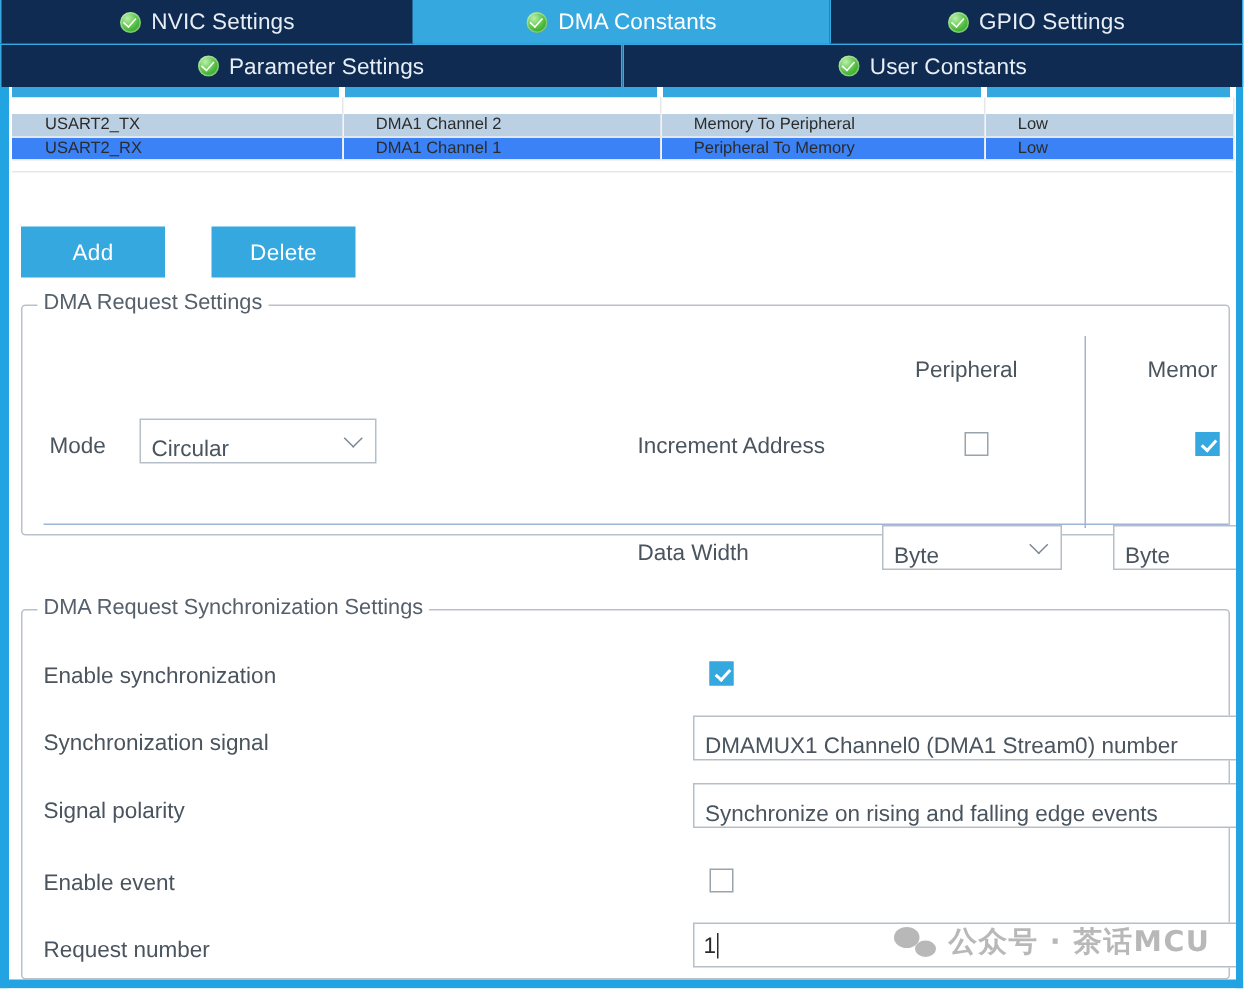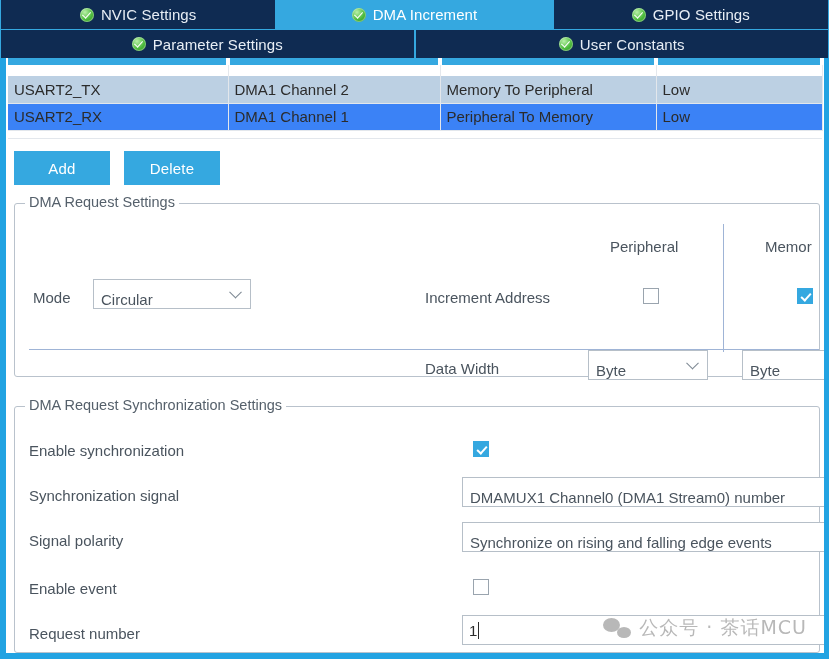--- a/index.html
+++ b/index.html
@@ -116,40 +116,40 @@
     border-bottom: 0;
     overflow: hidden;
   }
   .tbl .hdr-gap td {
     height: 11px;
     padding: 0;
     background: #ffffff;
     border-right: 1px solid #e4e8ed;
   }
   .tbl td.cell {
-    height: 27px;
-    padding: 0 0 0 6px;
-    font-size: 15px;
+    height: 15px;
+    padding: 0 0 0 22px;
+    font-size: 11px;
     color: #2b2b2b;
     border-bottom: 1px solid #e3e7ec;
     border-right: 1px solid #e3e7ec;
     white-space: nowrap;
     overflow: hidden;
     vertical-align: middle;
   }
   .tbl tr.sel td.cell { background: #bcd0e3; }
   .tbl tr.norm td.cell { background: #3b82f6; }
   .tbl td.pad { border-bottom: 1px solid #e3e7ec; height: 8px; background:#fff;}
 
   
   .btnrow {
     position: absolute;
     left: 8px; top: 93px;
     display: flex;
-    gap: 14px;
+    gap: 31px;
   }
   .btn {
     background: #35a8e0;
     color: #ffffff;
     border: none;
     width: 96px; height: 34px;
     font-size: 15px;
     font-family: "Liberation Sans", sans-serif;
     cursor: pointer;
     letter-spacing: .2px;
@@ -167,21 +167,21 @@
     top: -10px; left: 10px;
     background: #ffffff;
     padding: 0 4px;
     font-size: 14.5px;
     color: #55606b;
     white-space: nowrap;
   }
 
   #fs-dma {
     left: 8px; top: 145px;
-    width: 806px; height: 174px;
+    width: 806px; height: 154px;
   }
   #fs-sync {
     left: 8px; top: 348px;
     width: 806px; height: 247px;
   }
 
   .lbl {
     position: absolute;
     font-size: 15px;
     color: #4a545e;
@@ -271,20 +271,21 @@
   
   .wm {
     position: absolute;
     right: 22px; bottom: 18px;
     display: flex;
     align-items: center;
     gap: 8px;
     z-index: 20;
     pointer-events: none;
     opacity: .62;
+    font-weight: bold;
   }
   .wm-txt {
     font-size: 19px;
     color: #8d8d8d;
     letter-spacing: 1px;
     white-space: nowrap;
     font-family: "DejaVu Sans", sans-serif;
   }
   .wm-ico { position: relative; width: 28px; height: 20px; }
   .wm-ico b, .wm-ico i {
@@ -301,21 +302,21 @@
 
 <div id="app">
 
   <div class="tabrow row1">
     <div class="tab">
       <span class="chk-ico"></span>
       <span>NVIC Settings</span>
     </div>
     <div class="tab selected">
       <span class="chk-ico"></span>
-      <span>DMA Increment</span>
+      <span>DMA Constants</span>
     </div>
     <div class="tab">
       <span class="chk-ico"></span>
       <span>GPIO Settings</span>
     </div>
   </div>
 
   <div class="tabrow row2">
     <div class="tab wide">
       <span class="chk-ico"></span>

